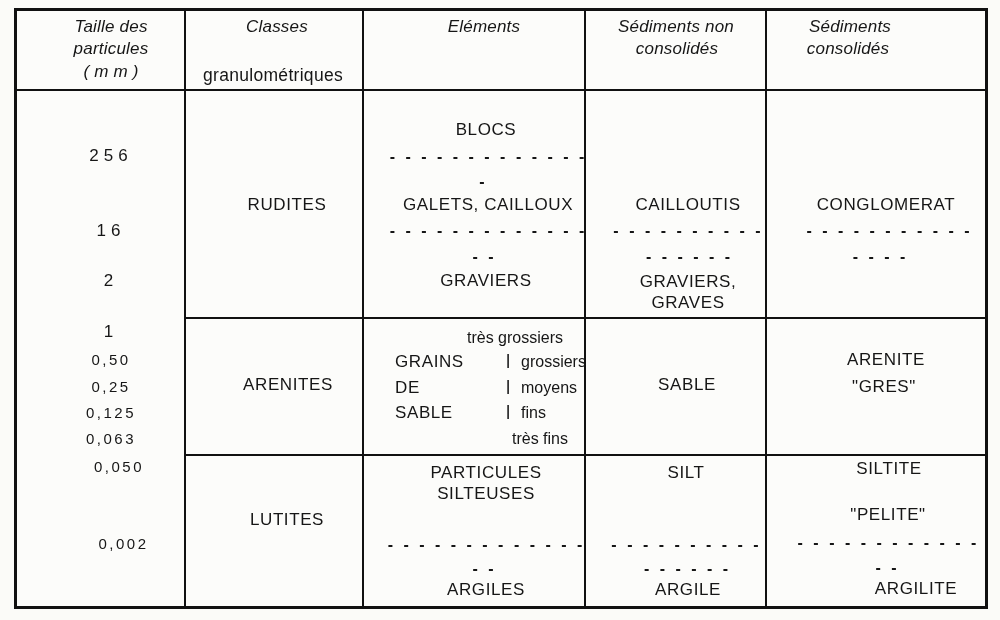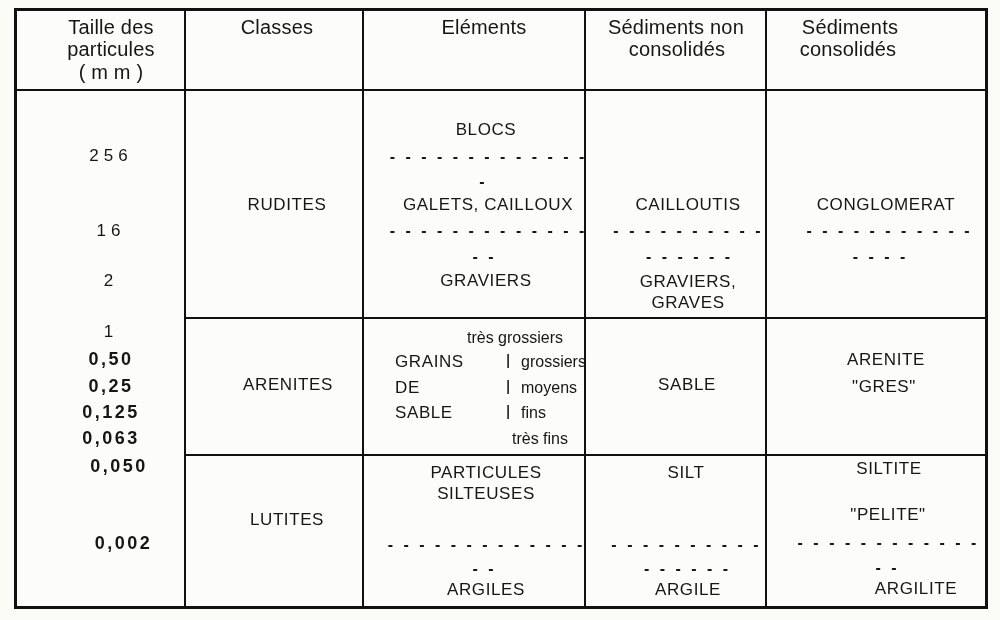--- a/index.html
+++ b/index.html
@@ -8,26 +8,26 @@
     font-family:"Liberation Sans", sans-serif;color:#161616;overflow:hidden;
   }
   .frame{
     position:absolute;left:14px;top:8px;width:974px;height:601px;
     border:3px solid #111;box-sizing:border-box;background:#fcfcfa;
   }
   .vline{position:absolute;top:8px;height:601px;width:2px;background:#111;}
   .hline{position:absolute;height:2px;background:#111;}
   .c{position:absolute;transform:translate(-50%,-50%);white-space:nowrap;text-align:center;}
   .l{position:absolute;transform:translate(0,-50%);white-space:nowrap;text-align:right;}
-  .hd{font-size:20px;letter-spacing:0.2px;}
+  .hd{font-size:17px;letter-spacing:0.2px;font-style:italic;}
   .granu{font-size:17.5px;letter-spacing:0.3px;}
   .u{font-size:17px;letter-spacing:0.6px;}
   .low{font-size:16px;}
   .size{font-size:17px;letter-spacing:5px;}
-  .size2{font-size:18px;letter-spacing:2.5px;font-weight:bold;}
+  .size2{font-size:15px;letter-spacing:2.5px;}
   .dash{font-size:16px;font-weight:700;letter-spacing:2px;word-spacing:2px;}
   .bar{font-size:17px;font-weight:400;transform:translate(-50%,-50%) scaleY(1.15);}
 </style>
 </head>
 <body>
 
 <div class="stage">
 
   <div class="frame"></div>
   <div class="vline" style="left:184px;"></div>
@@ -35,20 +35,21 @@
   <div class="vline" style="left:584px;"></div>
   <div class="vline" style="left:765px;"></div>
   <div class="hline" style="left:14px;top:89px;width:974px;"></div>
   <div class="hline" style="left:184px;top:317px;width:804px;"></div>
   <div class="hline" style="left:184px;top:454px;width:804px;"></div>
 
   <div class="c hd" style="left:111px;top:27px;">Taille des</div>
   <div class="c hd" style="left:111px;top:49px;">particules</div>
   <div class="c hd" style="left:111px;top:72px;">( m m )</div>
   <div class="c hd" style="left:277px;top:27px;">Classes</div>
+  <div class="c granu" style="left:273px;top:75px;">granulométriques</div>
   <div class="c hd" style="left:484px;top:27px;">Eléments</div>
   <div class="c hd" style="left:676px;top:27px;text-align:right;">Sédiments non</div>
   <div class="c hd" style="left:677px;top:49px;">consolidés</div>
   <div class="c hd" style="left:850px;top:27px;">Sédiments</div>
   <div class="c hd" style="left:848px;top:49px;">consolidés</div>
 
   <div class="c size" style="left:111px;top:156px;">256</div>
   <div class="c size" style="left:111px;top:231px;">16</div>
   <div class="c size" style="left:111px;top:281px;">2</div>
   <div class="c size" style="left:111px;top:332px;">1</div>

